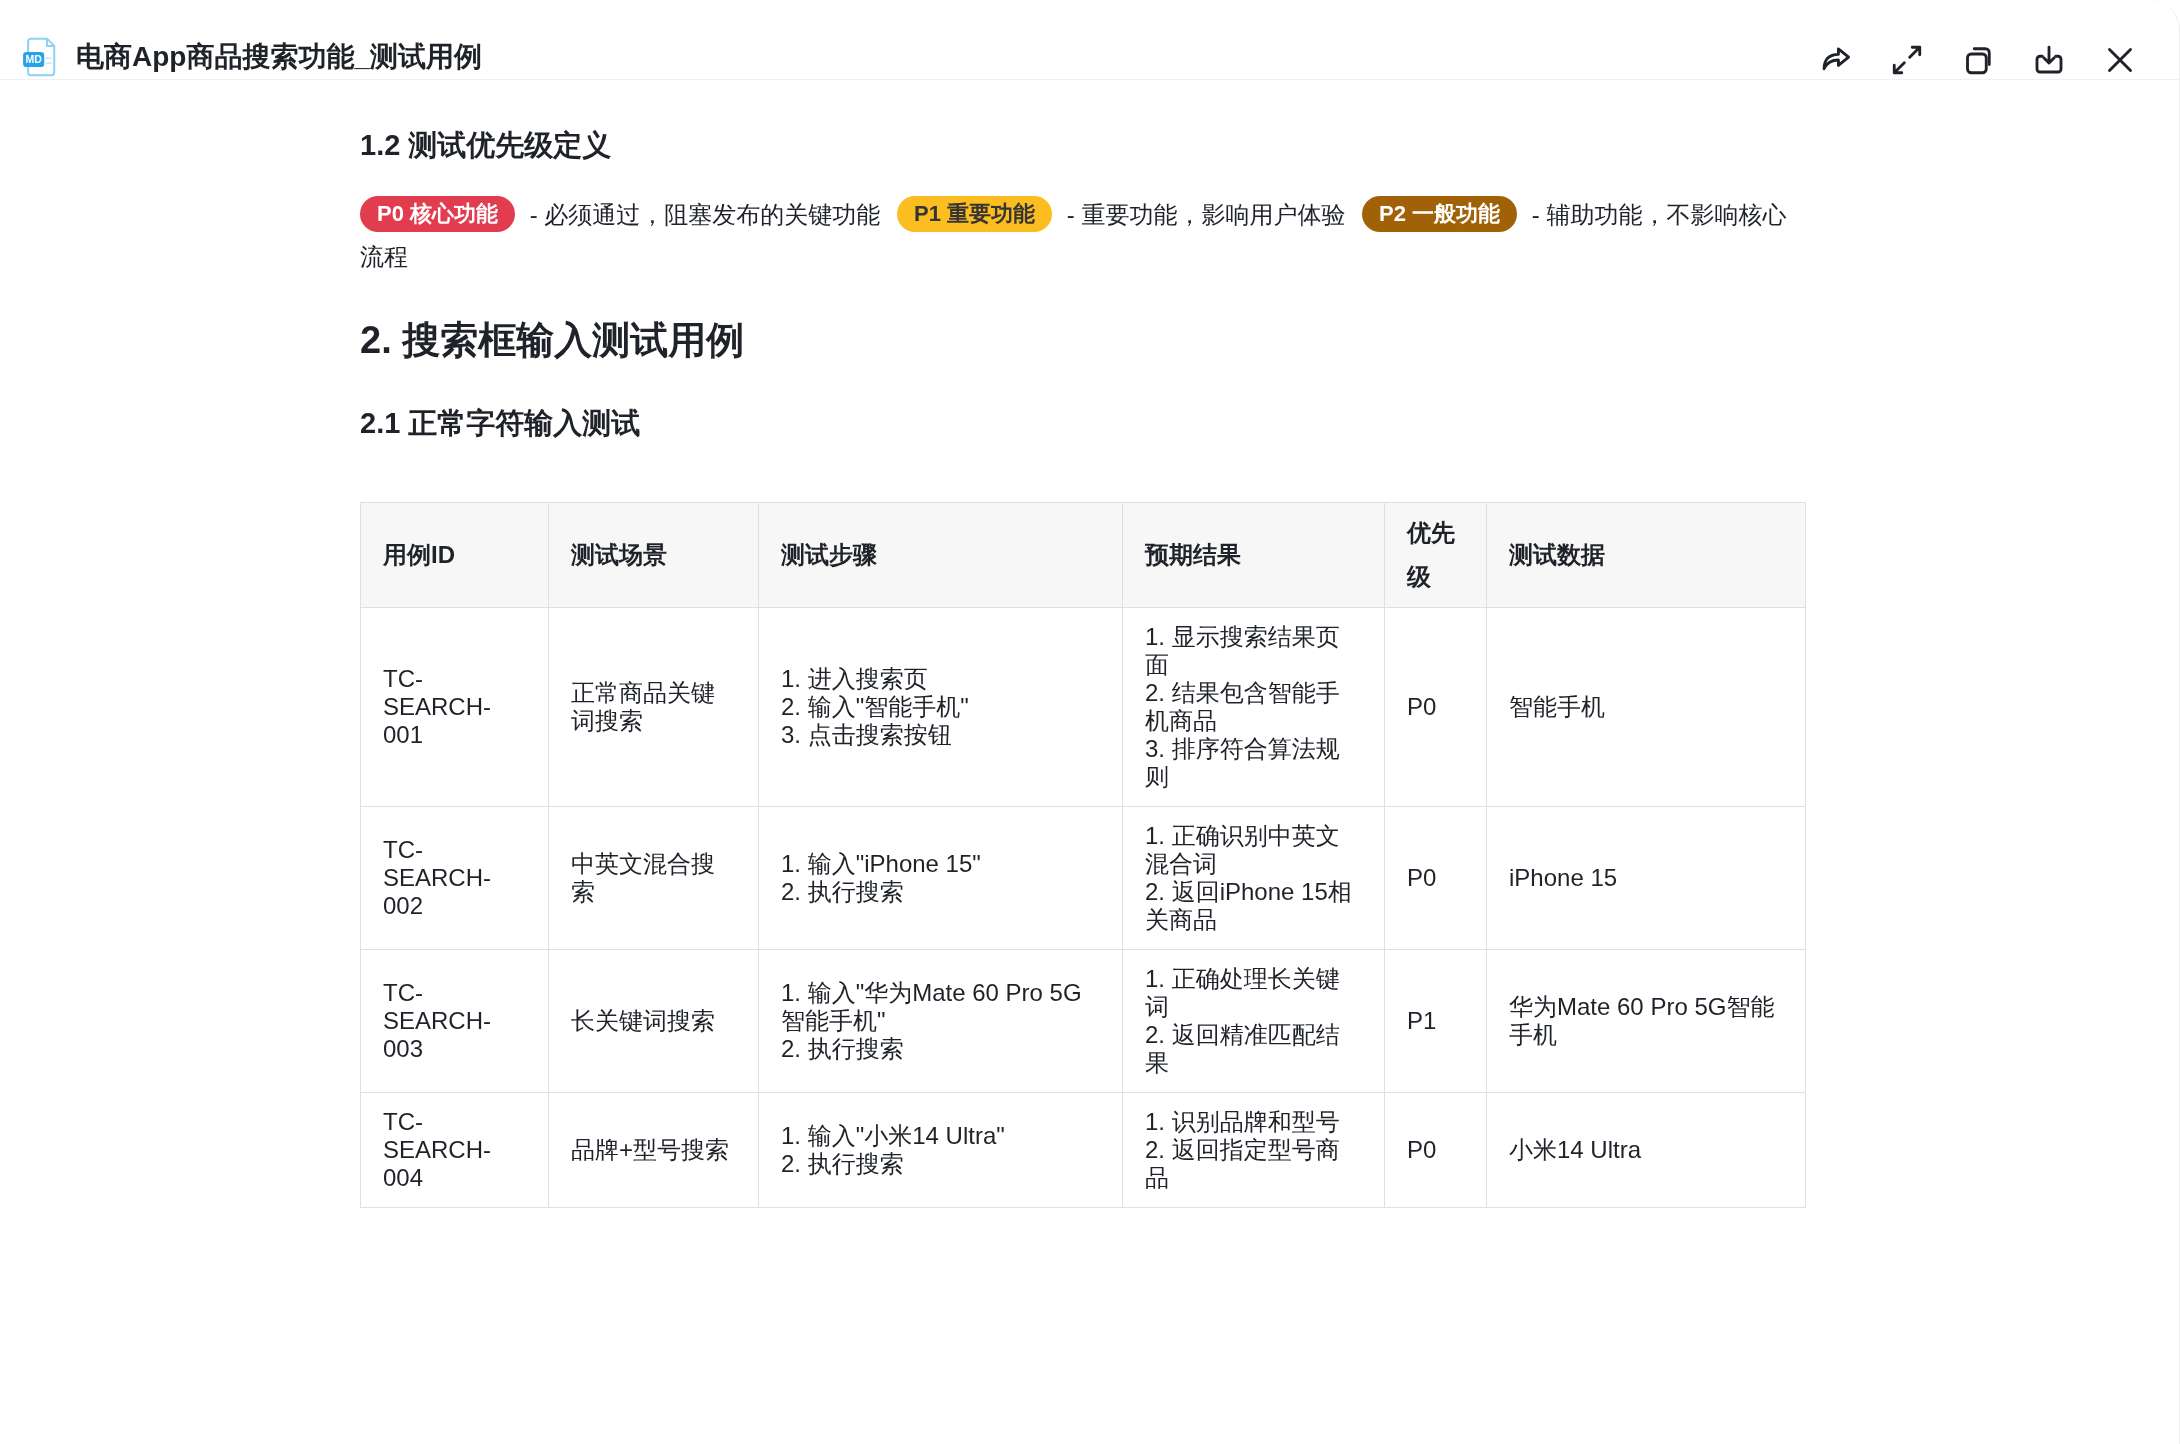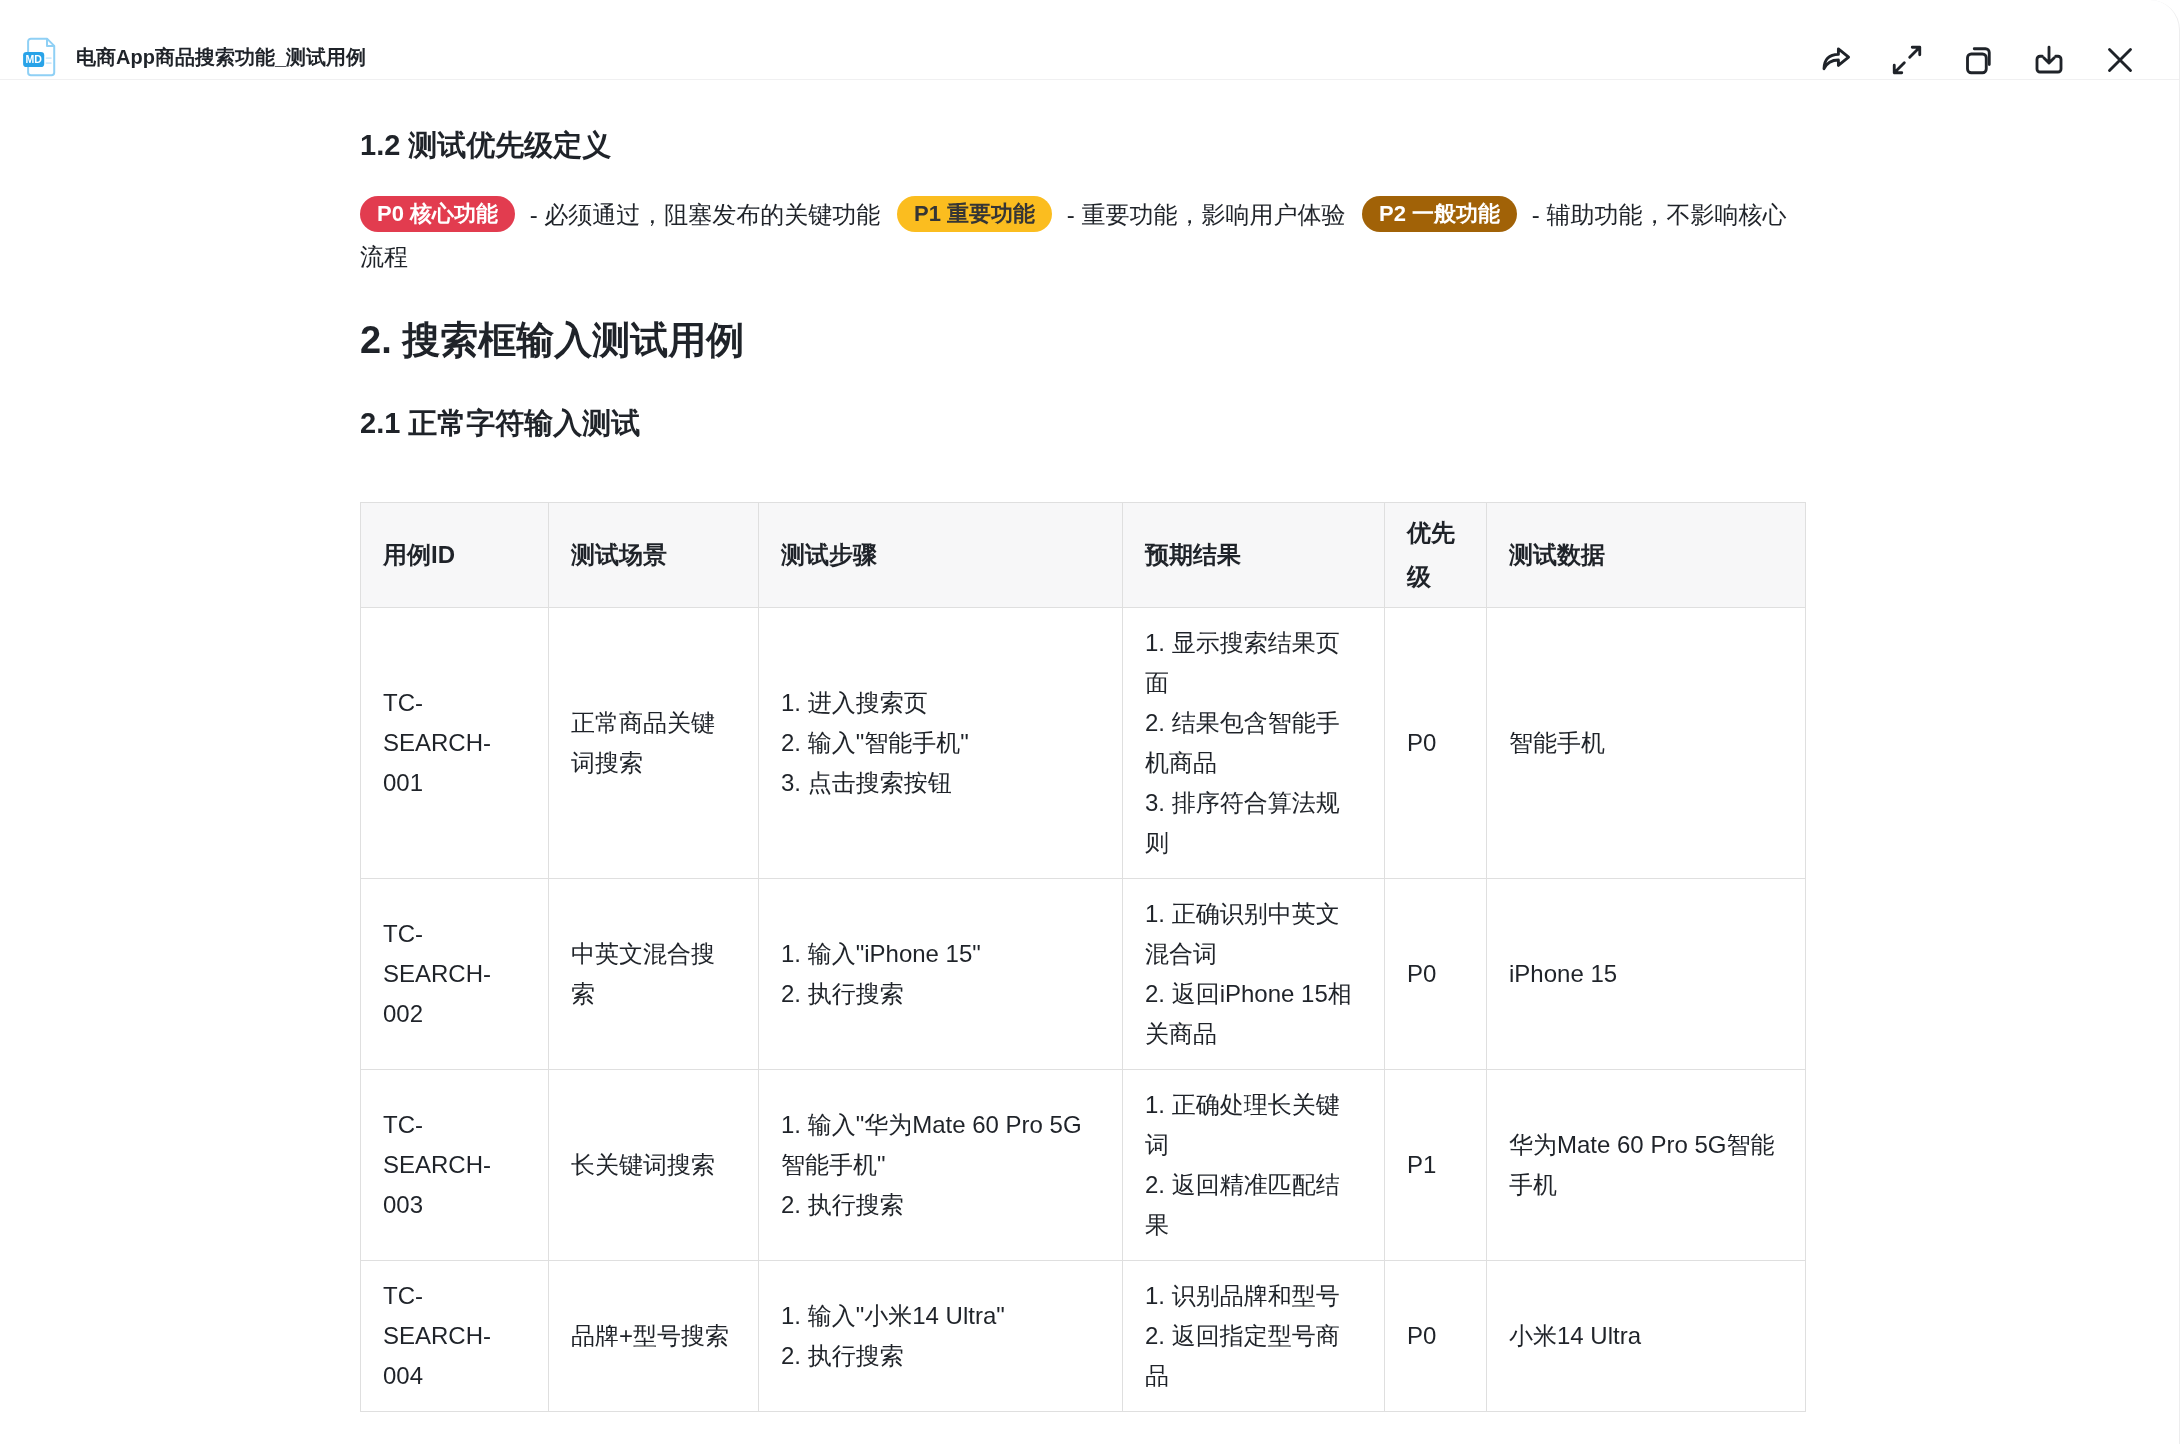--- a/index.html
+++ b/index.html
@@ -16,21 +16,21 @@
     overflow: hidden;
   }
   
   .preview-header {
     height: 80px; display: flex; align-items: flex-end;
     justify-content: space-between;
     padding: 0 40px 0 22px;
     border-bottom: 1px solid #f0f0f1;
   }
   .header-left { display: flex; align-items: center; gap: 14px; min-width: 0; }
-  .doc-title { font-size: 20px; font-weight: 600; white-space: nowrap; }
+  .doc-title { font-size: 28px; font-weight: 600; white-space: nowrap; }
   .toolbar { display: flex; align-items: center; gap: 33px; }
   .tool-btn {
     width: 38px; height: 38px; display: flex; align-items: center; justify-content: center;
     cursor: pointer; border: none; background: transparent; padding: 0;
   }
   .tool-btn svg { width: 36px; height: 36px; stroke: #1f2329; stroke-width: 1.9;
     fill: none; stroke-linecap: round; stroke-linejoin: round; }
   
   .doc-body { padding: 44px 370px 0 360px; }
   .h3 { font-size: 29px; font-weight: 700; line-height: 42px; margin: 0; }
@@ -47,21 +47,21 @@
   .badge-p1 { background: #fbbd1f; color: #353535; }
   .badge-p2 { background: #a16207; color: #ffffff; }
   .legend .desc { margin-right: 8px; }
   
   table.cases {
     border-collapse: collapse; table-layout: fixed;
     width: 1445px; margin-top: 58px; font-size: 24px;
   }
   .cases th, .cases td {
     border: 1px solid #dfdfdf; vertical-align: middle; text-align: left;
-    padding: 15px 22px; line-height: 40px; font-weight: 400;
+    padding: 15px 22px; line-height: 28px; font-weight: 400;
     overflow-wrap: break-word;
   }
   .cases th { background: #f7f7f8; font-weight: 600; line-height: 44px; padding: 8px 22px; }
   .pre { white-space: pre-line; }
 </style>
 </head>
 <body>
 
 <div class="window">
 

